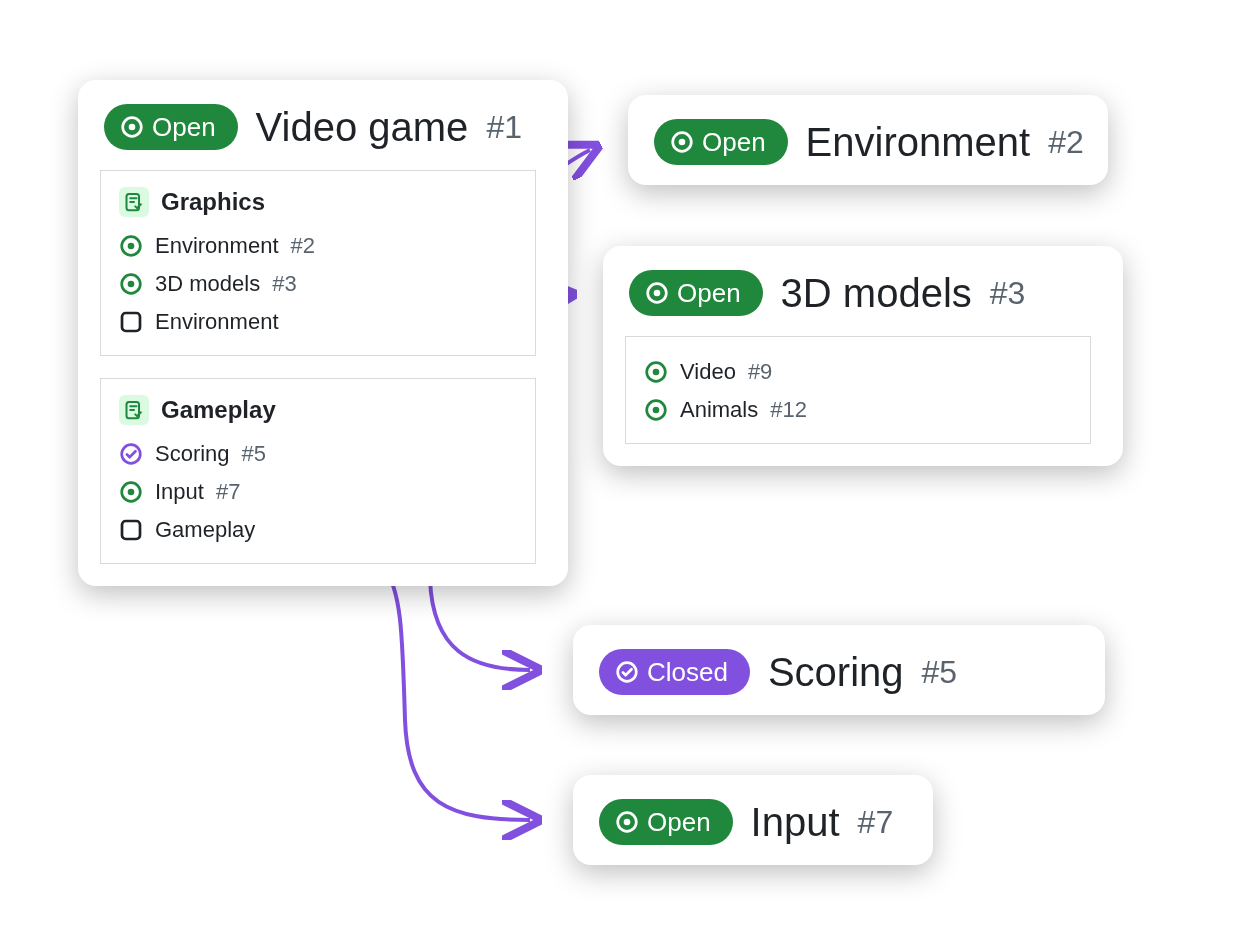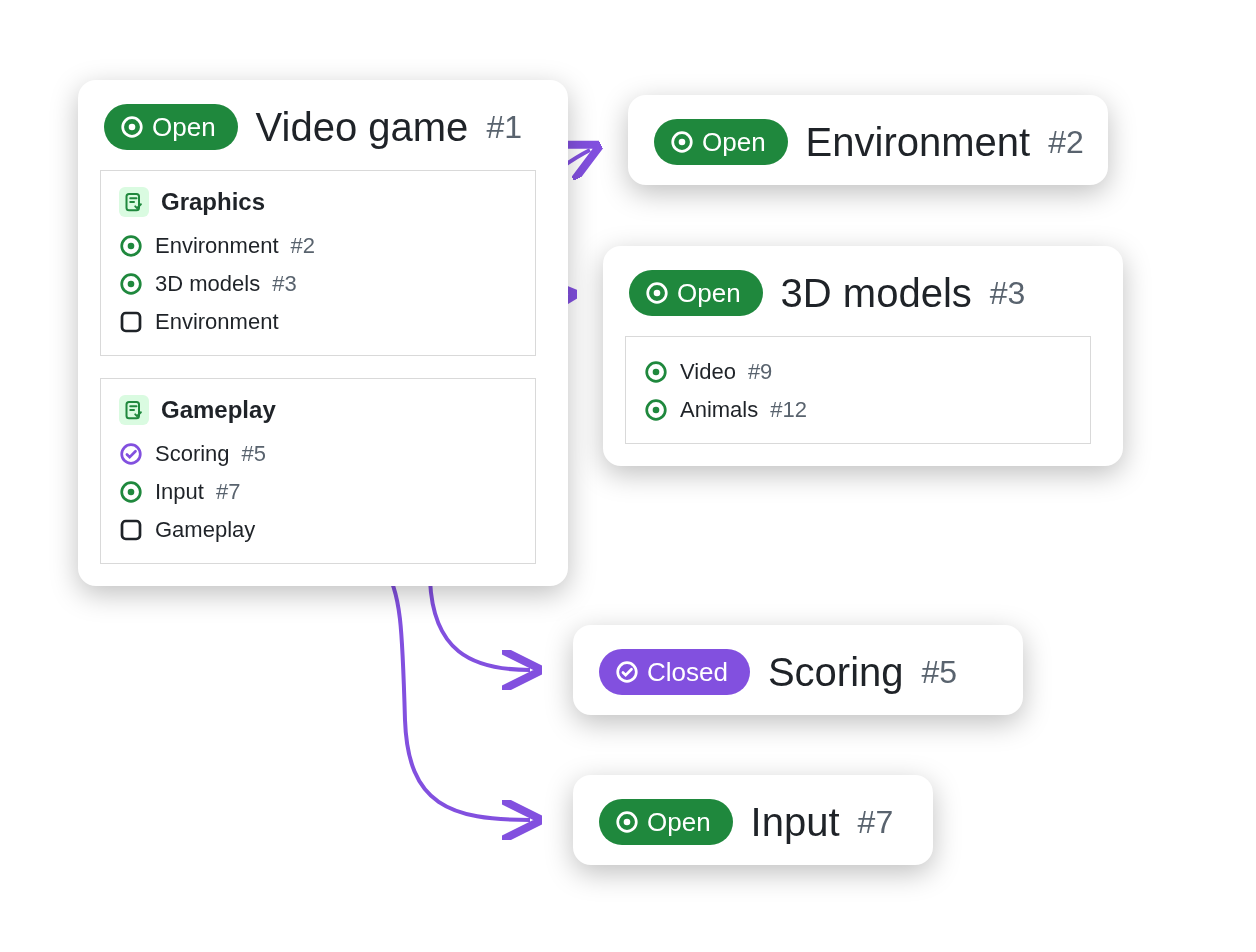--- a/index.html
+++ b/index.html
@@ -238,21 +238,21 @@
             <circle cx="8" cy="8" r="6.2" fill="none" stroke="#1F883D" stroke-width="1.8"></circle>
             <circle cx="8" cy="8" r="2.2" fill="#1F883D"></circle>
           </svg>
         </span>
       <span class="label">Animals</span>
       <span class="ref">#12</span>
     </div>
   </div>
 </div>
 
-<div class="card" style="left:573px;top:625px;width:450px;">
+<div class="card" style="left:573px;top:625px;width:532px;">
   <div class="card-header">
     <span class="status-pill closed">
       <svg viewBox="0 0 16 16">
           <circle cx="8" cy="8" r="6.2" fill="none" stroke="#fff" stroke-width="1.8"></circle>
           <path d="M5.3 8.3l1.8 1.8L11 6.2" fill="none" stroke="#fff" stroke-width="1.8" stroke-linecap="round"></path>
         </svg>
       <span>Closed</span>
     </span>
     <span class="title">Scoring</span>
     <span class="issue-ref">#5</span>

